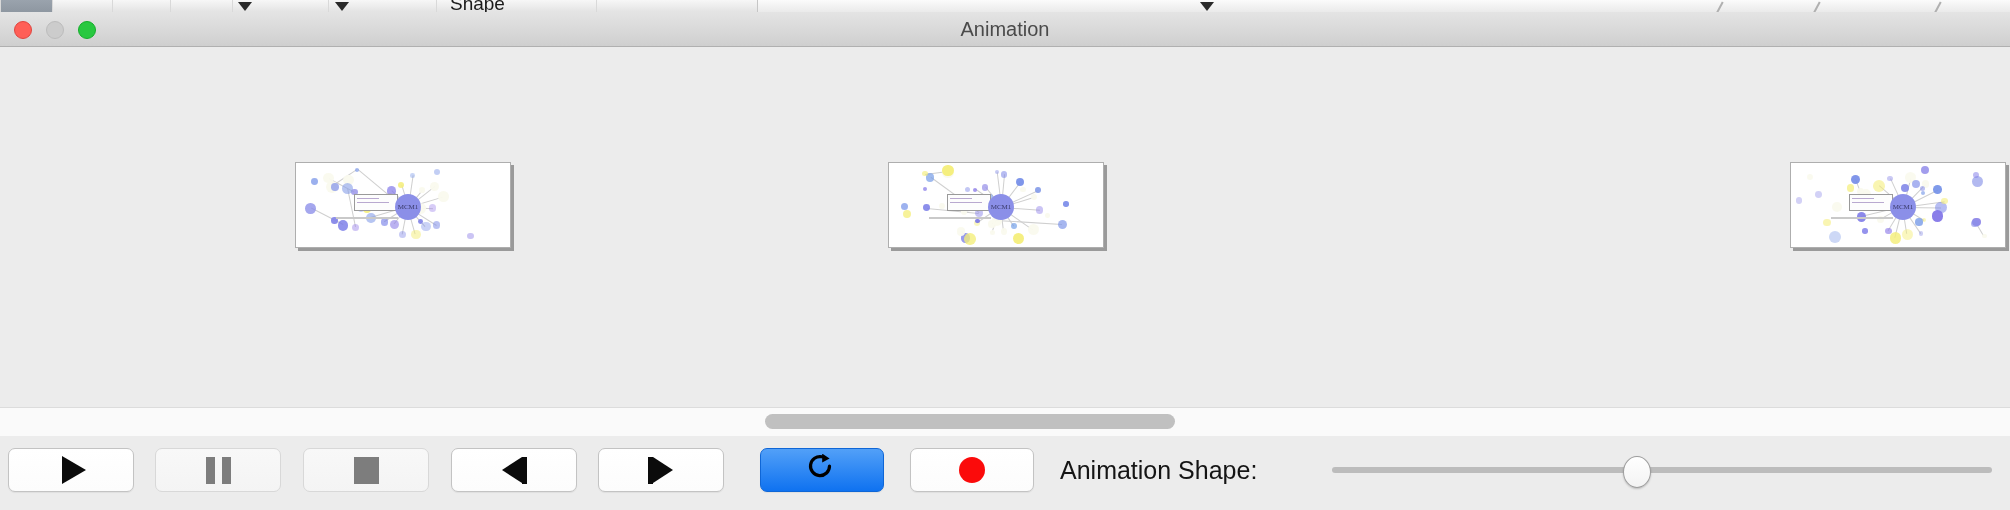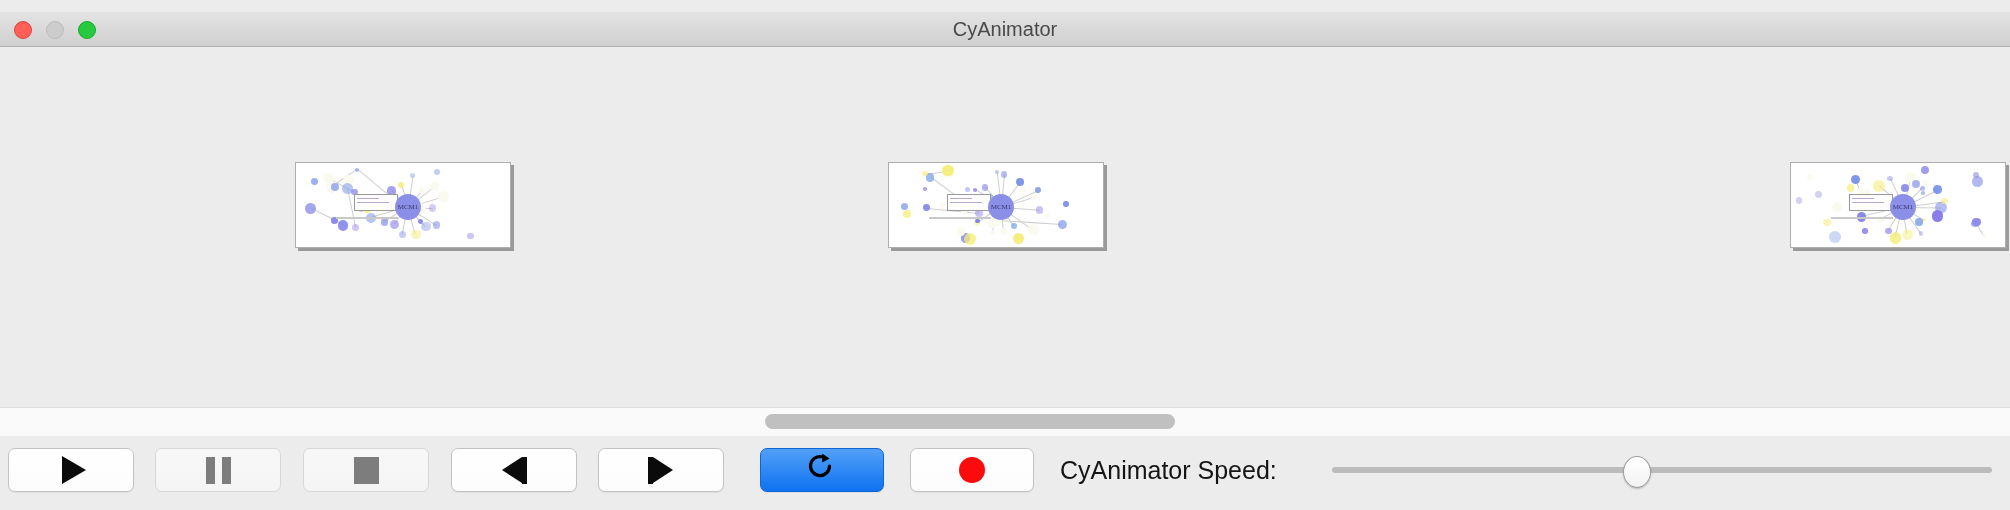--- a/index.html
+++ b/index.html
@@ -321,26 +321,44 @@
     background: linear-gradient(#ffffff, #f3f3f3);
     border: 1px solid #9d9d9d;
     box-shadow: 0 1px 2px rgba(0,0,0,0.2);
   }
 </style>
 </head>
 <body>
 
 <div id="app">
 
+  <div class="bg-strip">
+    <div class="bg-tabbar"></div>
+    <div class="bg-seg dark" style="left:0px;width:52px;"></div>
+    <div class="bg-seg" style="left:52px;width:60px;"></div>
+    <div class="bg-seg" style="left:112px;width:58px;"></div>
+    <div class="bg-seg" style="left:170px;width:62px;"></div>
+    <div class="bg-seg" style="left:232px;width:96px;"></div>
+    <div class="bg-seg" style="left:328px;width:108px;"></div>
+    <div class="bg-seg" style="left:436px;width:160px;"></div>
+    <div class="bg-seg" style="left:596px;width:160px;"></div>
+    <div class="bg-caret" style="left:238px;"></div>
+    <div class="bg-caret" style="left:335px;"></div>
+    <div class="bg-caret" style="left:1200px;"></div>
+    <div class="bg-text" style="left:450px;">Shape</div>
+    <div class="bg-slash" style="left:1718px;"></div>
+    <div class="bg-slash" style="left:1815px;"></div>
+    <div class="bg-slash" style="left:1936px;"></div>
+  </div>
 
   <div class="titlebar">
     <div class="traffic close"></div>
     <div class="traffic min"></div>
     <div class="traffic max"></div>
-    <div class="window-title">CyAnimator</div>
+    <div class="window-title">Animation</div>
   </div>
 
 
   <div class="timeline">
 
     <div id="frames-layer">
         <div class="frame" style="left: 295px; top: 51px;">
           <div class="net">
             <div class="edge" style="left: 112px; top: 44px; width: 24.5493px; transform: rotate(0.0470383rad);"></div>
             <div class="edge" style="left: 112px; top: 44px; width: 33.6707px; transform: rotate(0.560312rad);"></div>
@@ -592,20 +610,20 @@
       <svg width="30" height="32" viewBox="0 0 30 32">
         <path d="M22.5 12 a9.5 9.5 0 1 1 -7.5 -9.2" stroke="#000" stroke-width="3.2" fill="none" stroke-linecap="round"></path>
         <path d="M15.2 8.6 L15.2 -0.4 L22.6 4.6 Z" fill="#000"></path>
       </svg>
     </div>
 
     <div class="ctl" id="record-btn">
       <span class="ico-record"></span>
     </div>
 
-    <div class="speed-label">CyAnimator Speed:</div>
+    <div class="speed-label">Animation Shape:</div>
 
     <div class="slider">
       <div class="slider-track"></div>
       <div class="slider-thumb" id="speed-thumb" style="left: 290.6px;"></div>
     </div>
   </div>
 </div>
 
 </body></html>

